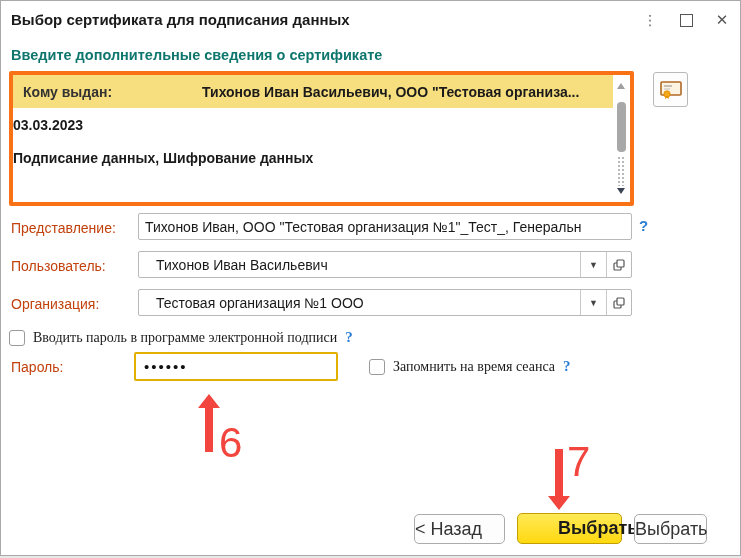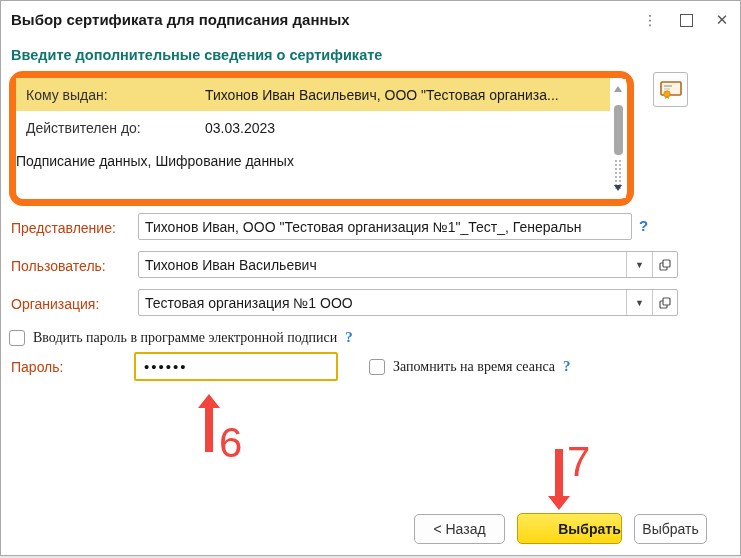--- a/index.html
+++ b/index.html
@@ -9,22 +9,22 @@
   .titlebar{position:absolute;left:0;top:0;width:100%;height:40px;background:#fff;}
   .title{position:absolute;left:10px;top:10px;font-size:15px;font-weight:bold;color:#1a1a1a;}
   .win-controls{position:absolute;right:6px;top:7px;display:flex;gap:12px;align-items:center;}
   .win-btn{width:24px;height:24px;display:flex;align-items:center;justify-content:center;
            color:#555;font-size:15px;cursor:default;}
   .menu-dots{font-size:14px;letter-spacing:0;line-height:1;color:#666;}
   .max-box{width:11px;height:11px;border:1.5px solid #555;}
   
   .green-header{position:absolute;left:10px;top:46px;font-size:14.5px;font-weight:bold;color:#0f766e;}
   
-  .cert-table{position:absolute;left:8px;top:70px;width:625px;height:135px;border:7px solid #f97316;
-              border-radius:14px;background:#fff;box-sizing:border-box;}
+  .cert-table{position:absolute;left:8px;top:70px;width:625px;height:135px;border:4px solid #f97316;
+              border-radius:2px;background:#fff;box-sizing:border-box;font-weight:bold;}
   .cert-rows{position:absolute;left:0;top:0;right:17px;bottom:0;}
   .cert-row{height:33px;display:flex;align-items:center;font-size:14px;color:#1a1a1a;}
   .cert-row.selected{background:#f7de7e;}
   .cert-row .lbl{width:179px;padding-left:10px;color:#333;flex:none;}
   .cert-row .val{flex:1;white-space:nowrap;overflow:hidden;}
   
   .scrollbar{position:absolute;top:1px;right:1px;bottom:1px;width:15px;background:#fff;}
   .sb-up{position:absolute;top:7px;left:3px;width:0;height:0;border-left:4.5px solid transparent;
          border-right:4.5px solid transparent;border-bottom:6px solid #9f9f9f;}
   .sb-thumb{position:absolute;top:26px;left:3px;width:9px;height:50px;background:#a8a8a8;border-radius:4px;}
@@ -33,40 +33,40 @@
   .sb-down{position:absolute;bottom:7px;left:3px;width:0;height:0;border-left:4.5px solid transparent;
            border-right:4.5px solid transparent;border-top:6px solid #3c4454;}
   
   .cert-btn{position:absolute;left:652px;top:71px;width:33px;height:33px;border:1px solid #b9b9b9;
             border-radius:3px;background:#fdfdfd;display:flex;align-items:center;justify-content:center;}
   
   .form-label{position:absolute;left:10px;font-size:14px;color:#c2410c;}
   .text-input{position:absolute;left:137px;width:494px;height:27px;border:1px solid #b9b9b9;border-radius:2px;
               box-sizing:border-box;font-size:14px;color:#1a1a1a;display:flex;align-items:center;
               padding-left:6px;white-space:nowrap;overflow:hidden;background:#fff;}
-  .combo{position:absolute;left:137px;width:540px;height:27px;border:1px solid #b9b9b9;border-radius:2px;
-         box-sizing:border-box;display:flex;background:#fff;}
+  .combo{position:absolute;left:137px;width:494px;height:27px;border:1px solid #b9b9b9;border-radius:2px;
+         box-sizing:border-box;display:flex;background:#fff;padding-left:11px;}
   .combo .txt{flex:1;font-size:14px;color:#1a1a1a;display:flex;align-items:center;padding-left:6px;
               white-space:nowrap;overflow:hidden;}
   .combo .dd{width:25px;border-left:1px solid #c9c9c9;display:flex;align-items:center;justify-content:center;
              color:#444;font-size:9px;}
   .combo .open{width:24px;border-left:1px solid #c9c9c9;display:flex;align-items:center;justify-content:center;}
   .help{font-size:15px;font-weight:bold;color:#2b7cd3;}
   .help-abs{position:absolute;}
   
   .check-group{position:absolute;display:flex;align-items:center;gap:8px;font-family:Liberation Serif, serif;}
   .checkbox{width:16px;height:16px;border:1px solid #9a9a9a;border-radius:3px;background:#fff;box-sizing:border-box;flex:none;}
   .check-label{font-size:14px;color:#1a1a1a;}
   
   .pwd-input{position:absolute;left:133px;top:351px;width:204px;height:29px;border:2px solid #e2b000;
              border-radius:2px;box-sizing:border-box;background:#fff;display:flex;align-items:center;
              padding-left:8px;font-size:15px;letter-spacing:2px;color:#111;}
   
   .btn{position:absolute;height:30px;border:1px solid #ababab;border-radius:5px;background:#fdfdfd;
-       font-size:14px;color:#333;display:flex;align-items:center;justify-content:center;box-sizing:border-box;}
+       font-size:18px;color:#333;display:flex;align-items:center;justify-content:flex-start;box-sizing:border-box;}
   .btn-select{background:linear-gradient(#ffe956,#ffd810);border:1px solid #bfa000;font-weight:bold;color:#1a1a1a;padding-left:40px;}
   
   .red-6{position:absolute;left:218px;top:418px;font-size:42px;color:#f2453d;}
   .red-7{position:absolute;left:566px;top:437px;font-size:42px;color:#f2453d;}
   .arrow-up{position:absolute;left:197px;top:393px;width:22px;}
   .arrow-up .head{width:0;height:0;border-left:11px solid transparent;border-right:11px solid transparent;
                   border-bottom:14px solid #f2453d;}
   .arrow-up .shaft{width:8px;height:44px;background:#f2453d;margin:0 auto;}
   .arrow-down{position:absolute;left:547px;top:448px;width:22px;}
   .arrow-down .shaft{width:8px;height:47px;background:#f2453d;margin:0 auto;}
@@ -95,21 +95,20 @@
 
   <div class="green-header">Введите дополнительные сведения о сертификате</div>
 
   <div class="cert-table">
     <div class="cert-rows">
       <div class="cert-row selected">
         <span class="lbl">Кому выдан:</span>
         <span class="val">Тихонов Иван Васильевич, ООО "Тестовая организа...</span>
       </div>
       <div class="cert-row">
-        <span class="lbl">Действителен до:</span>
         <span class="val">03.03.2023</span>
       </div>
       <div class="cert-row">
         <span class="val">Подписание данных, Шифрование данных</span>
       </div>
     </div>
     <div class="scrollbar">
       <div class="sb-up"></div>
       <div class="sb-thumb"></div>
       <div class="sb-dots"></div>

